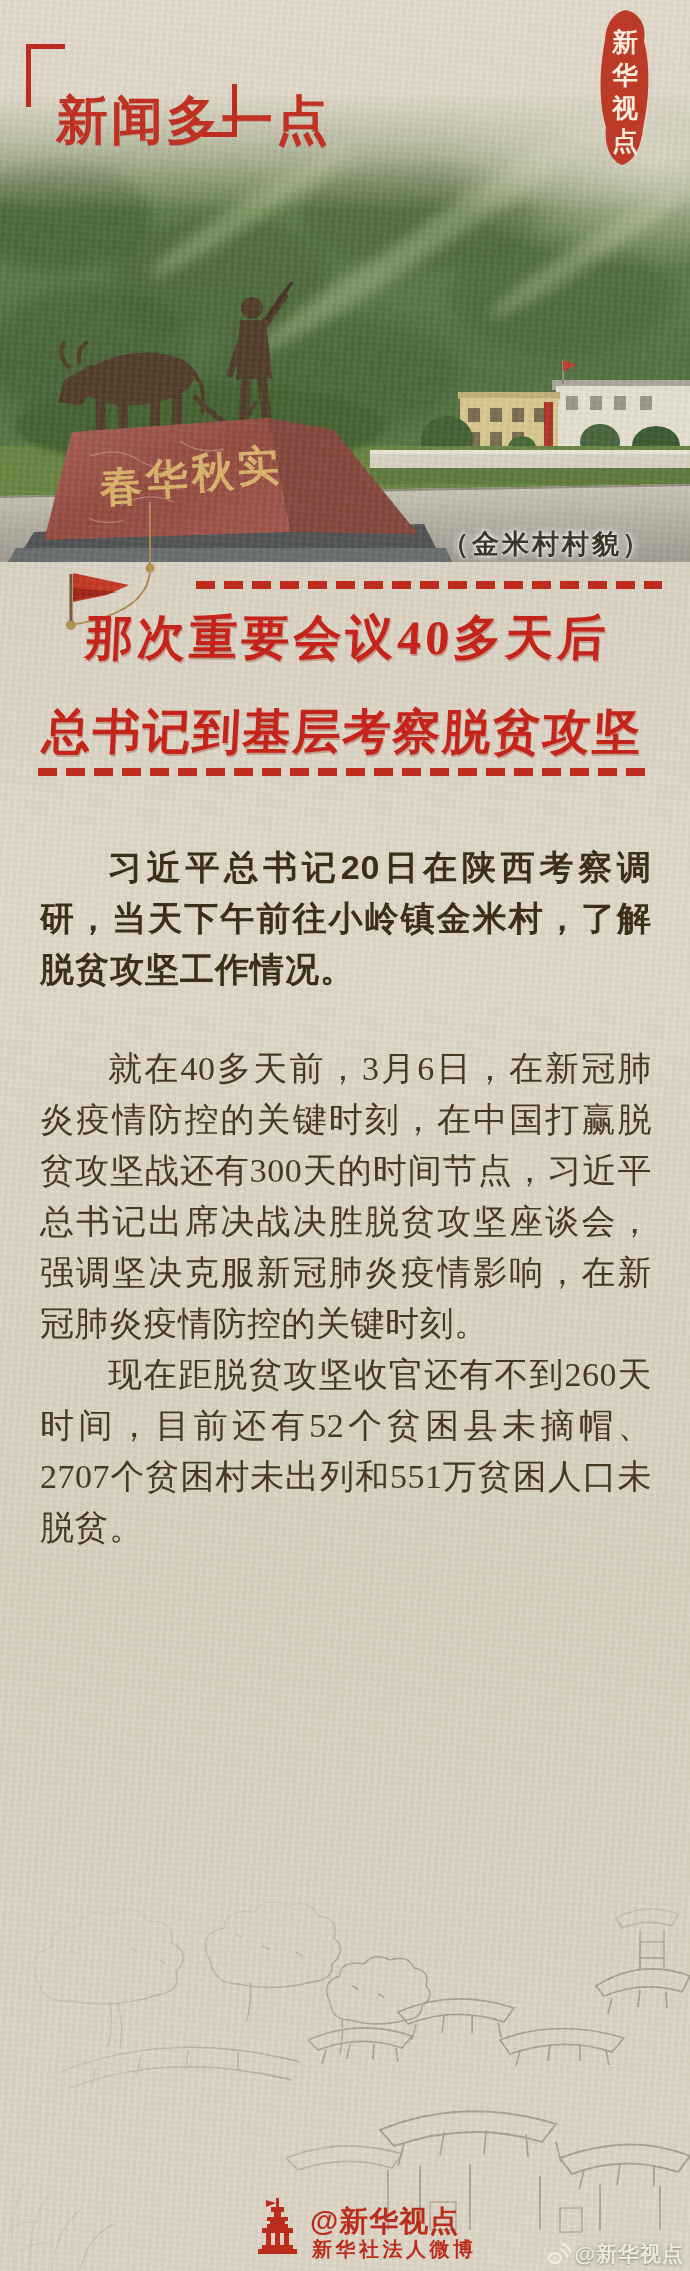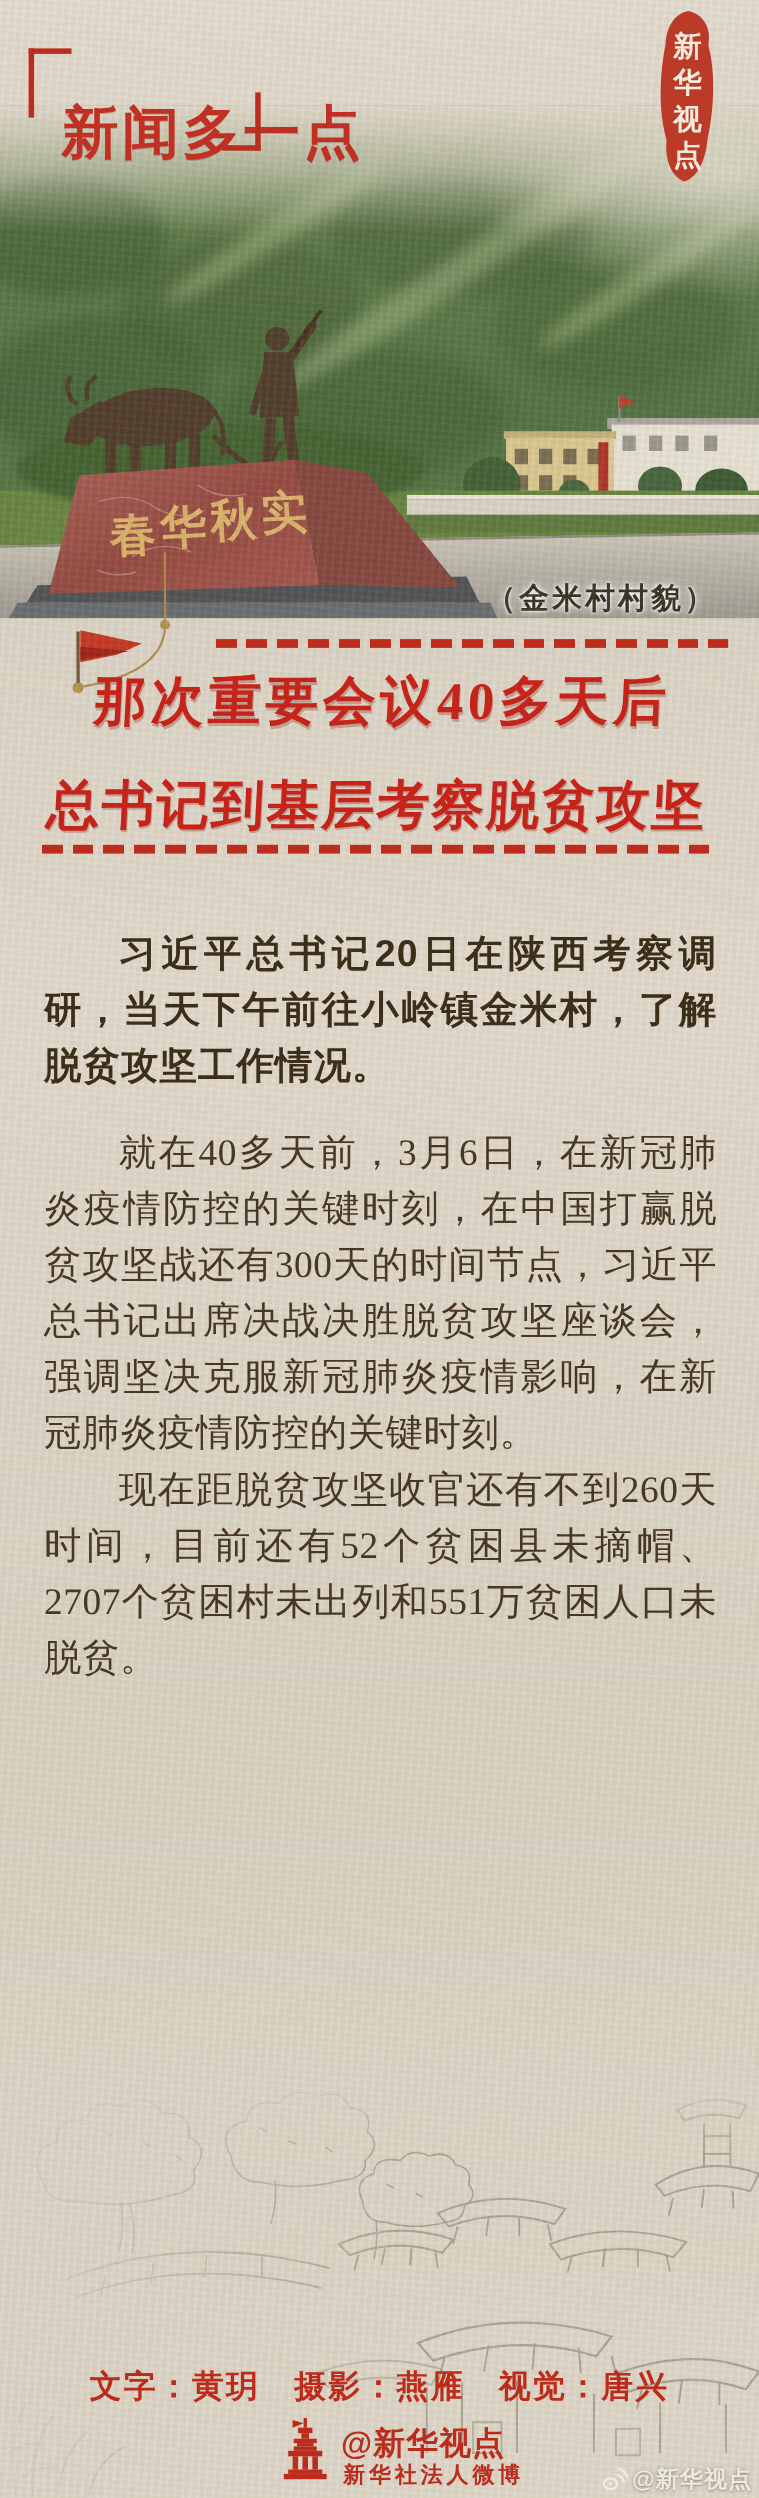--- a/index.html
+++ b/index.html
@@ -37,21 +37,21 @@
   .headline{position:absolute;left:0;top:606px;width:690px;text-align:center;z-index:5;
         color:#c5241a;font-weight:bold;transform:skewX(-3deg);
         text-shadow:1px 2px 0 rgba(130,18,8,.28);}
   .headline .l1{font-size:48px;letter-spacing:4px;}
   .headline .l2{font-size:48px;letter-spacing:2px;margin-top:30px;}
   
   .article{position:absolute;left:40px;top:842px;width:612px;z-index:5;}
   .article p{margin:0;font-size:34px;line-height:51px;color:#483823;
         text-align:justify;text-indent:2em;letter-spacing:.5px;}
   .article p.lead{font-family:"Liberation Sans",sans-serif;font-weight:bold;
-        color:#3c2e18;margin-bottom:28px;letter-spacing:1px;}
+        color:#3c2e18;margin-bottom:48px;letter-spacing:1px;}
   
   .ink{position:absolute;left:0;top:1890px;z-index:1;}
   
   .credits{position:absolute;left:0;top:2150px;width:690px;text-align:center;z-index:5;
         font-size:29px;font-weight:bold;color:#bd2c1a;letter-spacing:2px;}
   .logo{position:absolute;left:254px;top:2196px;width:280px;height:60px;z-index:5;}
   .logo-tower{position:absolute;left:0;top:2px;}
   .logo-handle{position:absolute;left:56px;top:6px;font-family:"Liberation Sans",sans-serif;
         font-weight:bold;font-size:29px;color:#bb2c1c;letter-spacing:1px;}
   .logo-sub{position:absolute;left:58px;top:40px;font-family:Liberation Serif, serif;
@@ -273,21 +273,20 @@
         <path d="M286,268 q56,-22 116,-4 l-10,14 q-46,-14 -94,2 z" opacity=".7"></path>
         <path d="M388,280 l0,60 M420,276 l0,64 M470,274 l0,66 M540,286 l0,54 M600,294 l0,46 M660,296 l0,44"></path>
         <path d="M430,312 l26,0 l0,28 l-26,0 z M560,318 l22,0 l0,24 l-22,0 z" opacity=".8"></path>
       </g>
       <path d="M14,378 q-6,-56 10,-84 M30,380 q-2,-48 18,-74 M52,380 q4,-40 28,-60 M80,380 q8,-34 34,-46 M8,340 q14,-10 30,-8 M20,362 q16,-12 34,-8"></path>
     </g>
     <rect x="0" y="0" width="690" height="381" fill="url(#inkfadeL)"></rect>
     <rect x="0" y="0" width="690" height="70" fill="url(#inkfadeT)"></rect>
   </svg>
 
-  <div class="credits">文字：黄玥　摄影：燕雁　视觉：唐兴</div>
 
   <div class="logo">
     <svg class="logo-tower" width="48" height="56" viewBox="0 0 48 56">
       <g fill="#bb2c1c">
         <rect x="22" y="0" width="3" height="9"></rect>
         <path d="M12,2 L22,5 L12,9 Z"></path>
         <rect x="17" y="9" width="13" height="5"></rect>
         <rect x="20" y="14" width="7" height="5"></rect>
         <rect x="13" y="19" width="21" height="4"></rect>
         <rect x="16" y="23" width="15" height="3"></rect>

